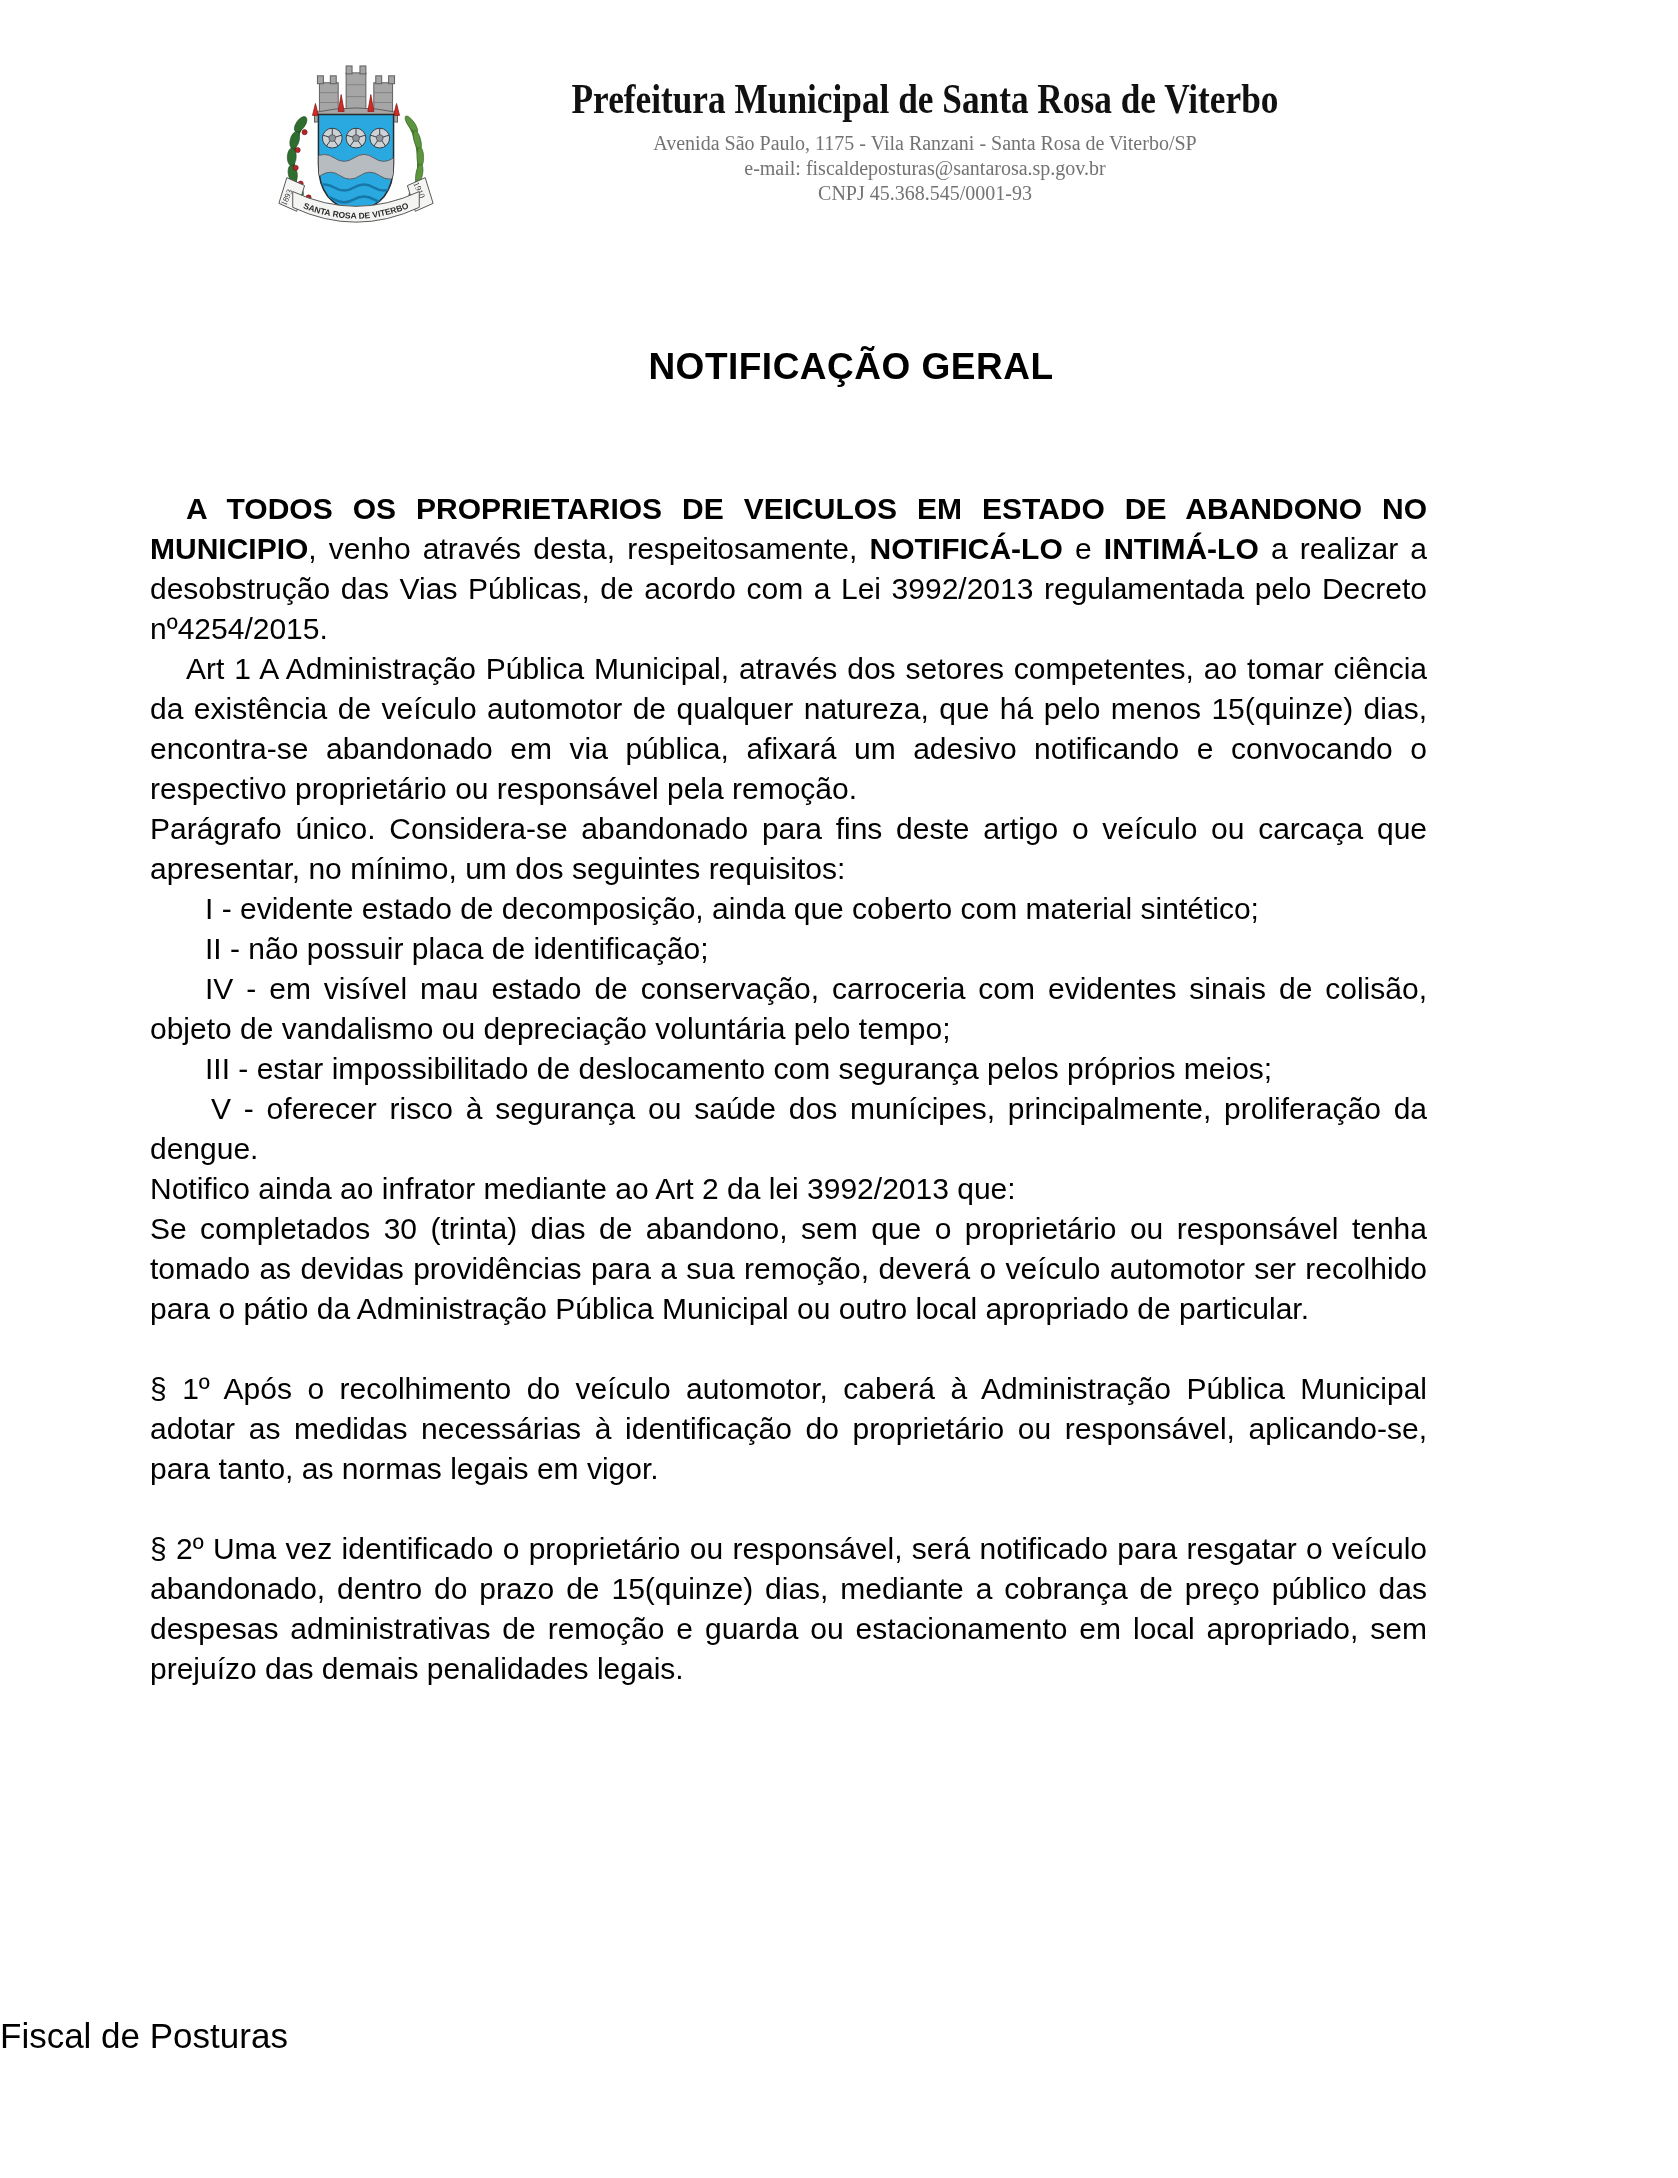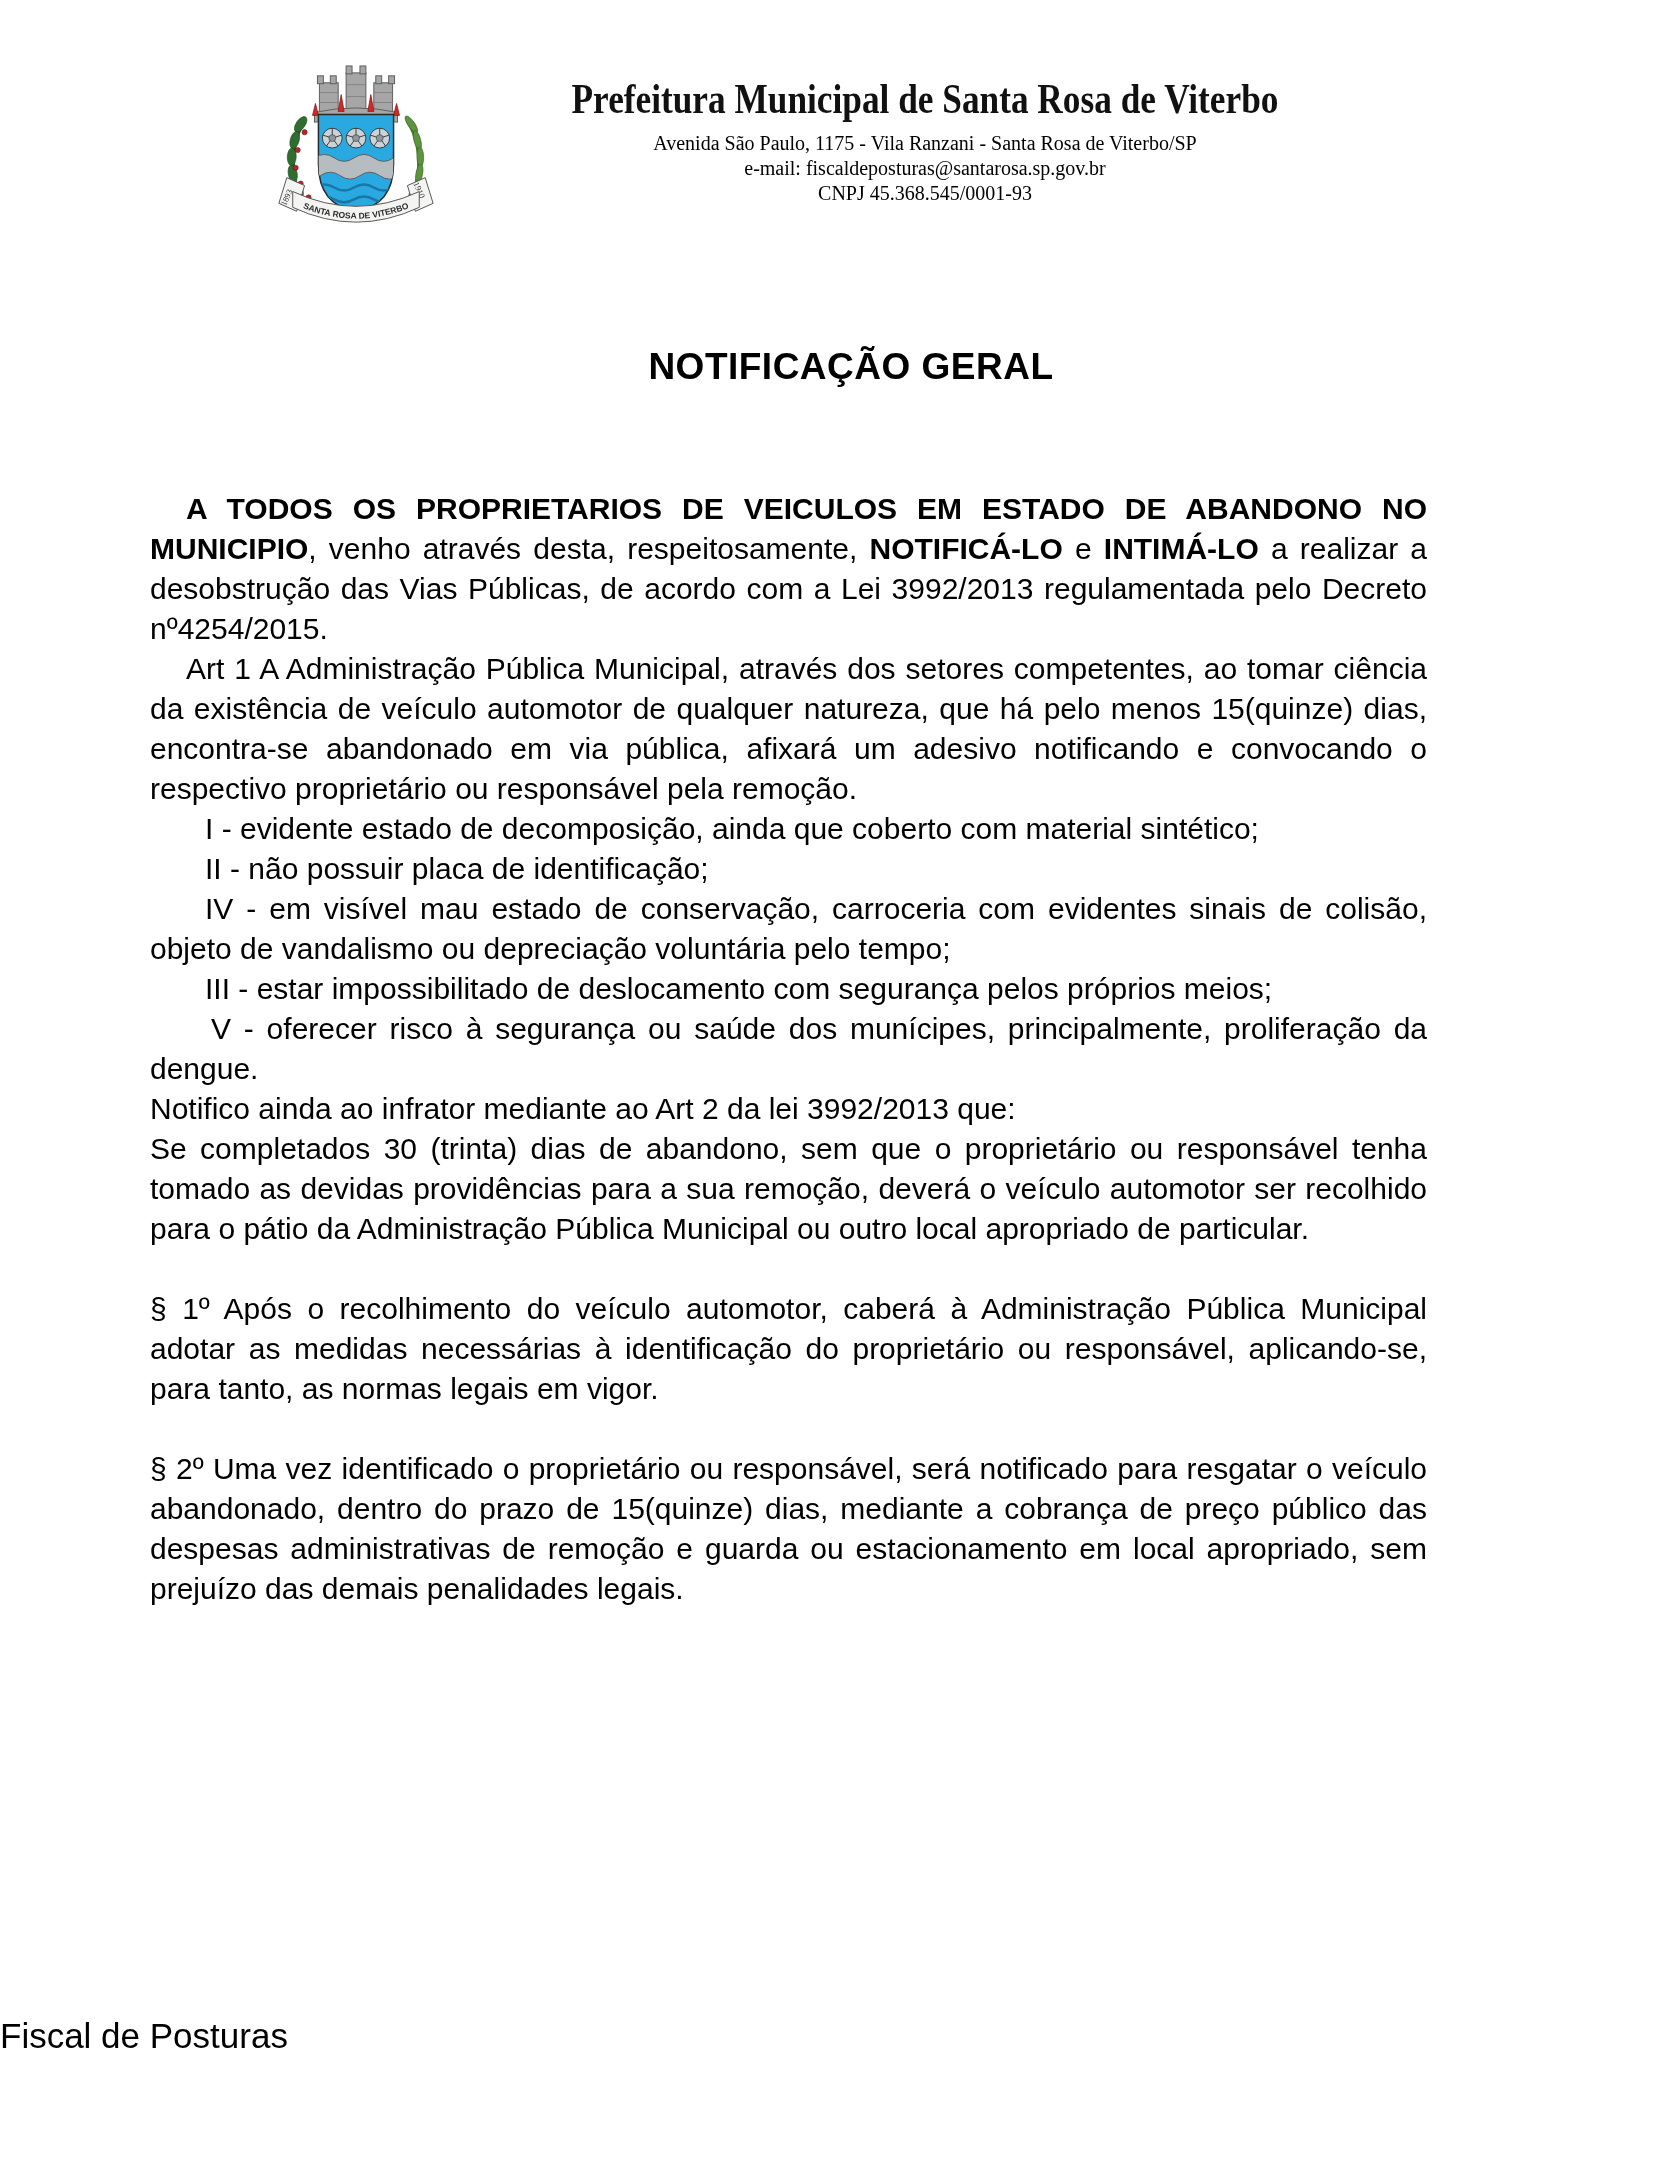--- a/index.html
+++ b/index.html
@@ -11,21 +11,21 @@
   .letterhead { position:absolute; top:61px; left:265px; display:flex; align-items:flex-start; }
   .crest { width:182px; height:174px; flex:0 0 auto; }
   .letterhead-text { width:950px; margin-left:3px; text-align:center; }
   .org-name {
     font-family:"Liberation Serif", serif; font-weight:bold; font-size:42px;
     line-height:1.08; white-space:nowrap; transform:scaleX(0.84);
     transform-origin:50% 50%; margin-top:16px; color:#111;
   }
   .address {
     font-family:"Liberation Serif", serif; font-size:20px; line-height:25px;
-    margin-top:9px; color:#000000;
+    margin-top:9px; color:#737373;
   }
   
   .doc-title {
     position:absolute; top:334px; left:0; width:100%; margin:12px;
     text-align:center; font-size:37px; font-weight:bold; letter-spacing:0.5px;
   }
   
   .bodytext {
     position:absolute; top:489px; left:150px; width:1277px;
     font-size:30px; line-height:40px; text-align:justify;
@@ -144,20 +144,21 @@
         <div>CNPJ 45.368.545/0001-93</div>
       </div>
     </div>
   </header>
 
   <h1 class="doc-title">NOTIFICAÇÃO GERAL</h1>
 
   <main class="bodytext">
     <p class="ind1"><b>A TODOS OS PROPRIETARIOS DE VEICULOS EM ESTADO DE ABANDONO NO MUNICIPIO</b><span>, venho através desta, respeitosamente, </span><b>NOTIFICÁ-LO</b><span> e </span><b>INTIMÁ-LO</b><span> a realizar a desobstrução das Vias Públicas, de acordo com a Lei 3992/2013 regulamentada pelo Decreto nº4254/2015.</span></p>
     <p class="ind1">Art 1 A Administração Pública Municipal, através dos setores competentes, ao tomar ciência da existência de veículo automotor de qualquer natureza, que há pelo menos 15(quinze) dias, encontra-se abandonado em via pública, afixará um adesivo notificando e convocando o respectivo proprietário ou responsável pela remoção.</p>
+    <p>Parágrafo único. Considera-se abandonado para fins deste artigo o veículo ou carcaça que apresentar, no mínimo, um dos seguintes requisitos:</p>
     <p class="ind2">I - evidente estado de decomposição, ainda que coberto com material sintético;</p>
     <p class="ind2">II - não possuir placa de identificação;</p>
     <p class="ind2">IV - em visível mau estado de conservação, carroceria com evidentes sinais de colisão, objeto de vandalismo ou depreciação voluntária pelo tempo;</p>
     <p class="ind2">III - estar impossibilitado de deslocamento com segurança pelos próprios meios;</p>
     <p class="ind2v">V - oferecer risco à segurança ou saúde dos munícipes, principalmente, proliferação da dengue.</p>
     <p>Notifico ainda ao infrator mediante ao Art 2 da lei 3992/2013 que:</p>
     <p>Se completados 30 (trinta) dias de abandono, sem que o proprietário ou responsável tenha tomado as devidas providências para a sua remoção, deverá o veículo automotor ser recolhido para o pátio da Administração Pública Municipal ou outro local apropriado de particular.</p>
     <p class="sp-before">§ 1º Após o recolhimento do veículo automotor, caberá à Administração Pública Municipal adotar as medidas necessárias à identificação do proprietário ou responsável, aplicando-se, para tanto, as normas legais em vigor.</p>
     <p class="sp-before">§ 2º Uma vez identificado o proprietário ou responsável, será notificado para resgatar o veículo abandonado, dentro do prazo de 15(quinze) dias, mediante a cobrança de preço público das despesas administrativas de remoção e guarda ou estacionamento em local apropriado, sem prejuízo das demais penalidades legais.</p>
   </main>

